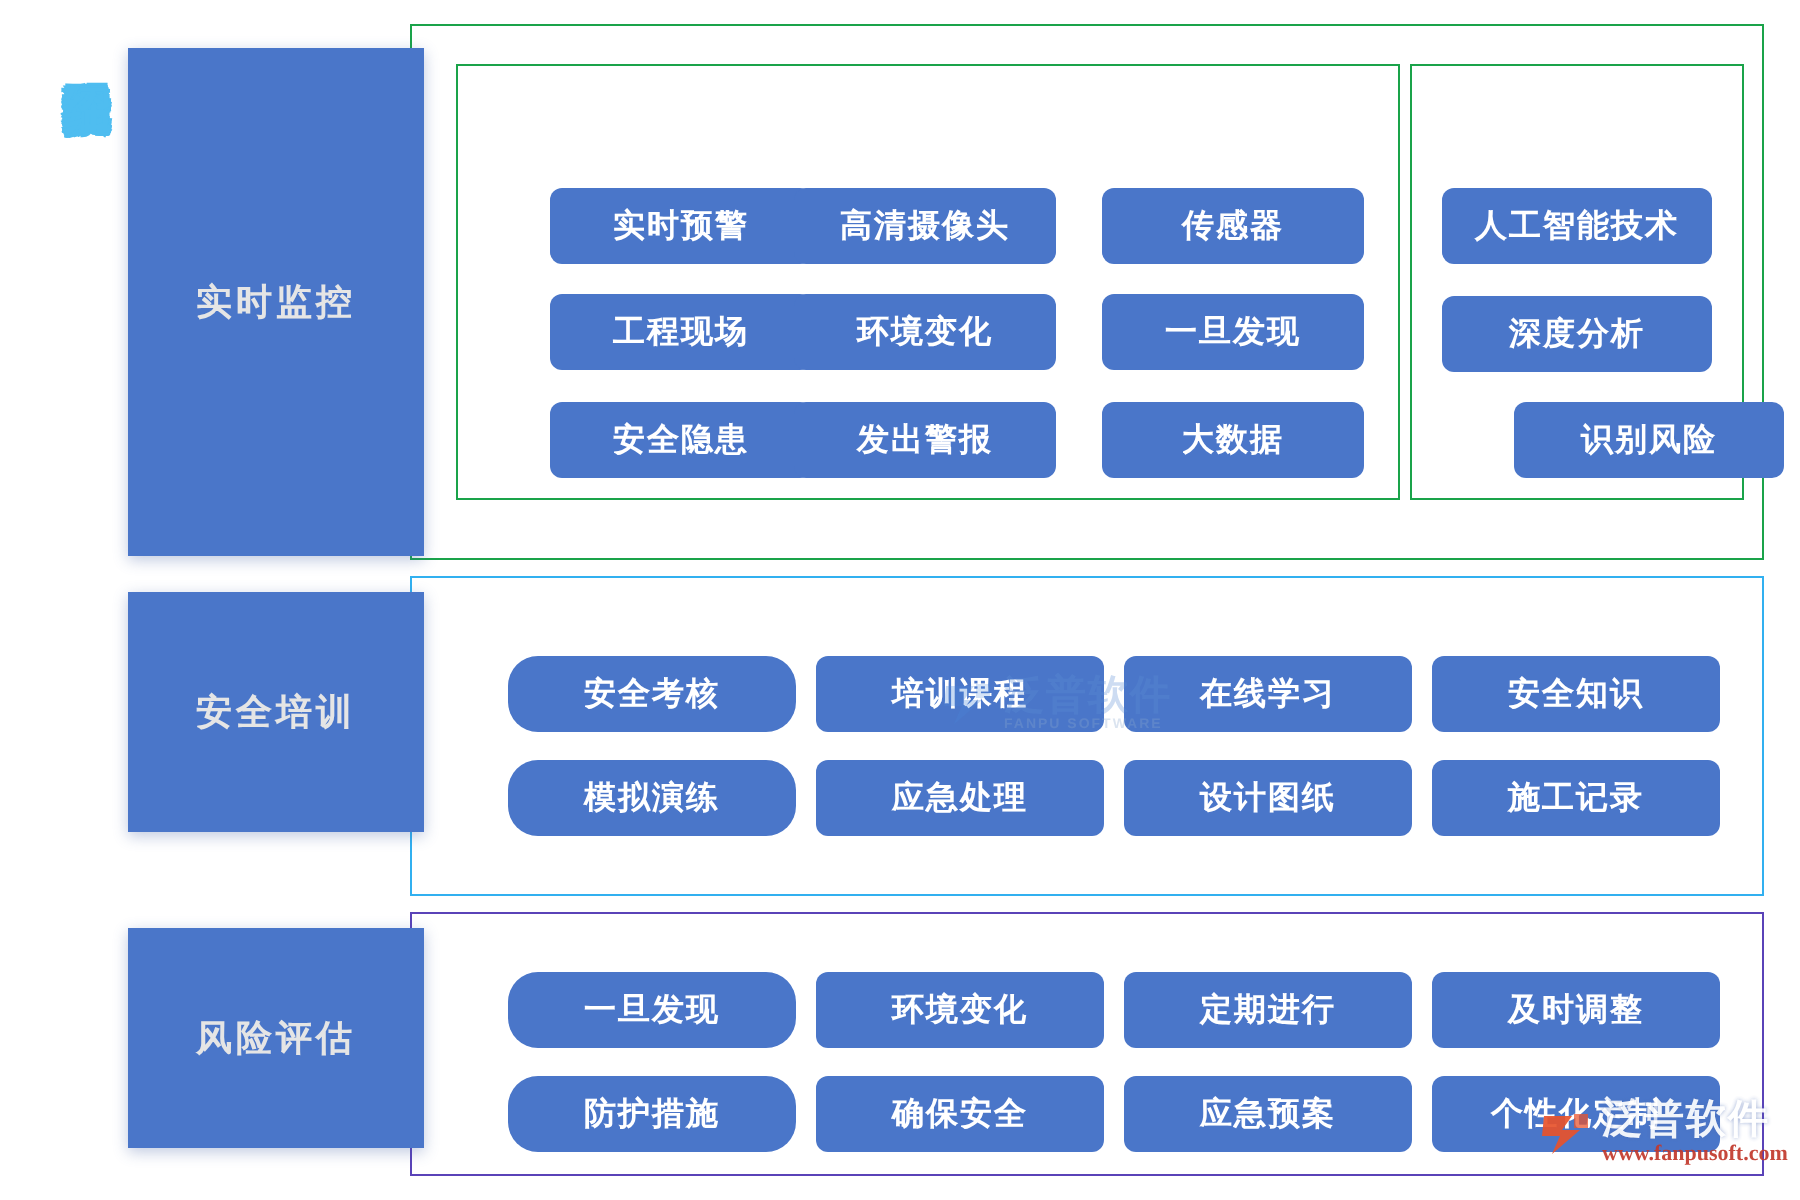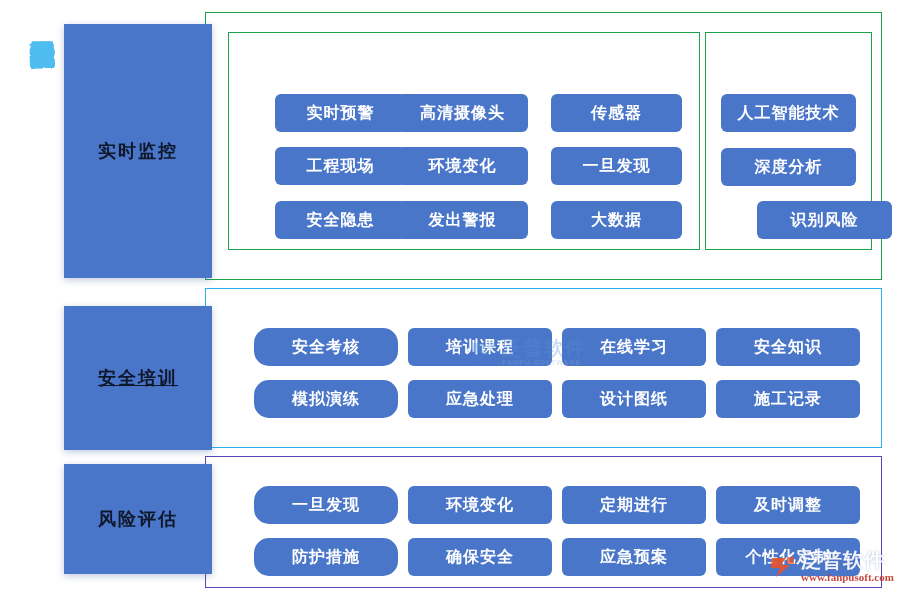--- a/index.html
+++ b/index.html
@@ -66,33 +66,33 @@
   .row-2 .row-frame { border-color: #31b0f0; }
   .row-3 .row-frame { border-color: #5a43b8; }
 
   
   .cat-panel {
     position: absolute;
     left: 0;
     top: 12px;
     width: 148px;
     background: #4a76c9;
-    color: #0f172a;
+    color: #e5e5e5;
     display: flex;
     align-items: center;
     justify-content: center;
     box-shadow: 0 2px 7px rgba(60,90,160,0.33);
     z-index: 4;
     font-family: "Liberation Serif", "DejaVu Serif", serif;
     font-weight: 700;
     font-size: 18px;
     letter-spacing: 2px;
   }
   .row-1 .cat-panel { top: 12px; height: 254px; }
-  .row-2 .cat-panel { top: 18px; height: 144px; text-decoration: underline; }
+  .row-2 .cat-panel { top: 8px; height: 120px; }
   .row-3 .cat-panel { top: 8px;  height: 110px; }
 
   
   .inner-box {
     position: absolute;
     border: 1.3px solid #1aa34a;
     box-sizing: border-box;
     background: transparent;
   }
   #inner-box-main  { left: 164px; top: 20px; width: 472px; height: 218px; }

